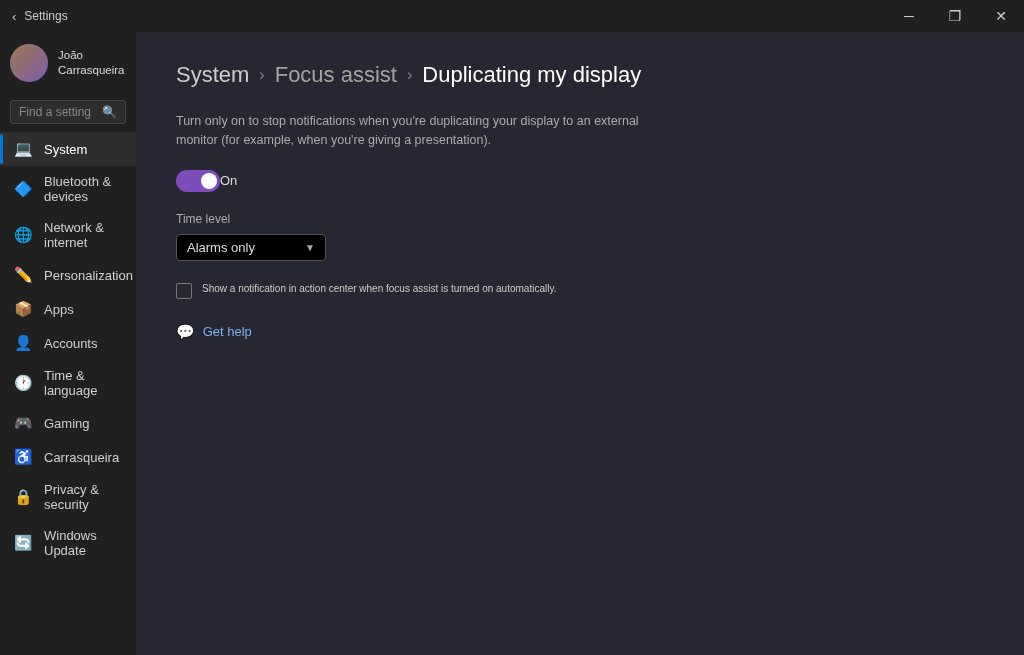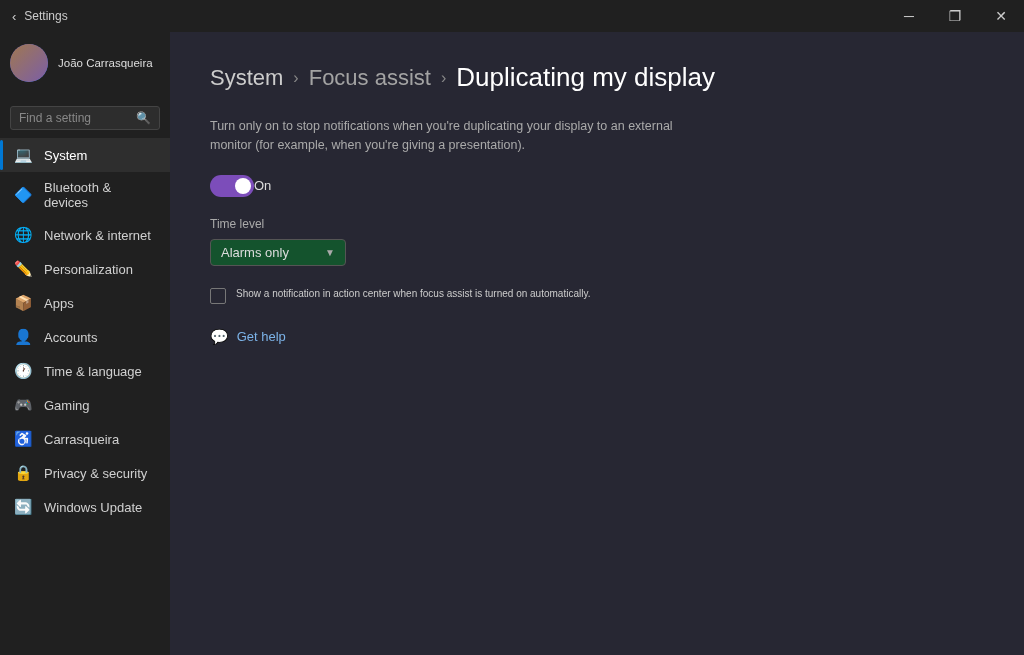--- a/index.html
+++ b/index.html
@@ -57,21 +57,21 @@
     
     .app-body {
       display: flex;
       flex: 1;
       background: #202020;
       overflow: hidden;
     }
 
     
     .sidebar {
-      width: 170px;
+      width: 136px;
       background: #202020;
       flex-shrink: 0;
       display: flex;
       flex-direction: column;
       overflow-y: auto;
     }
 
     .user-section {
       padding: 12px 10px;
       display: flex;
@@ -97,21 +97,21 @@
       border-radius: 50%;
       background: linear-gradient(135deg, #a07850, #7b5ea7);
     }
     .user-name {
       font-size: 11.5px;
       color: #ddd;
       line-height: 1.3;
     }
 
     .search-bar {
-      margin: 12px 10px 8px;
+      margin: 6px 10px 8px;
       display: flex;
       align-items: center;
       background: #2d2d2d;
       border: 1px solid #444;
       border-radius: 3px;
       padding: 4px 8px;
       gap: 6px;
     }
     .search-bar input {
       background: transparent;
@@ -172,21 +172,21 @@
       align-items: center;
       gap: 8px;
       margin-bottom: 24px;
     }
     .breadcrumb-item {
       font-size: 22px;
       font-weight: 400;
       color: #d0d0d0;
     }
     .breadcrumb-item.active {
-      font-size: 26px;
+      font-size: 22px;
       font-weight: 400;
       color: #ffffff;
     }
     .breadcrumb-separator {
       font-size: 16px;
       color: #888;
       margin: 0 2px;
     }
 
     .description {
@@ -228,31 +228,31 @@
     }
 
     
     .section-label {
       font-size: 12px;
       color: #aaa;
       margin-bottom: 8px;
     }
 
     .dropdown-select {
-      background: #14532d;
+      background: #000000;
       border: 1px solid #555;
       border-radius: 4px;
       color: #ddd;
       font-size: 13px;
       padding: 5px 10px;
       cursor: pointer;
       display: flex;
       align-items: center;
       gap: 8px;
-      width: 136px;
+      width: 150px;
       margin-bottom: 20px;
     }
     .dropdown-arrow {
       font-size: 10px;
       color: #aaa;
       margin-left: auto;
     }
 
     
     .checkbox-row {

